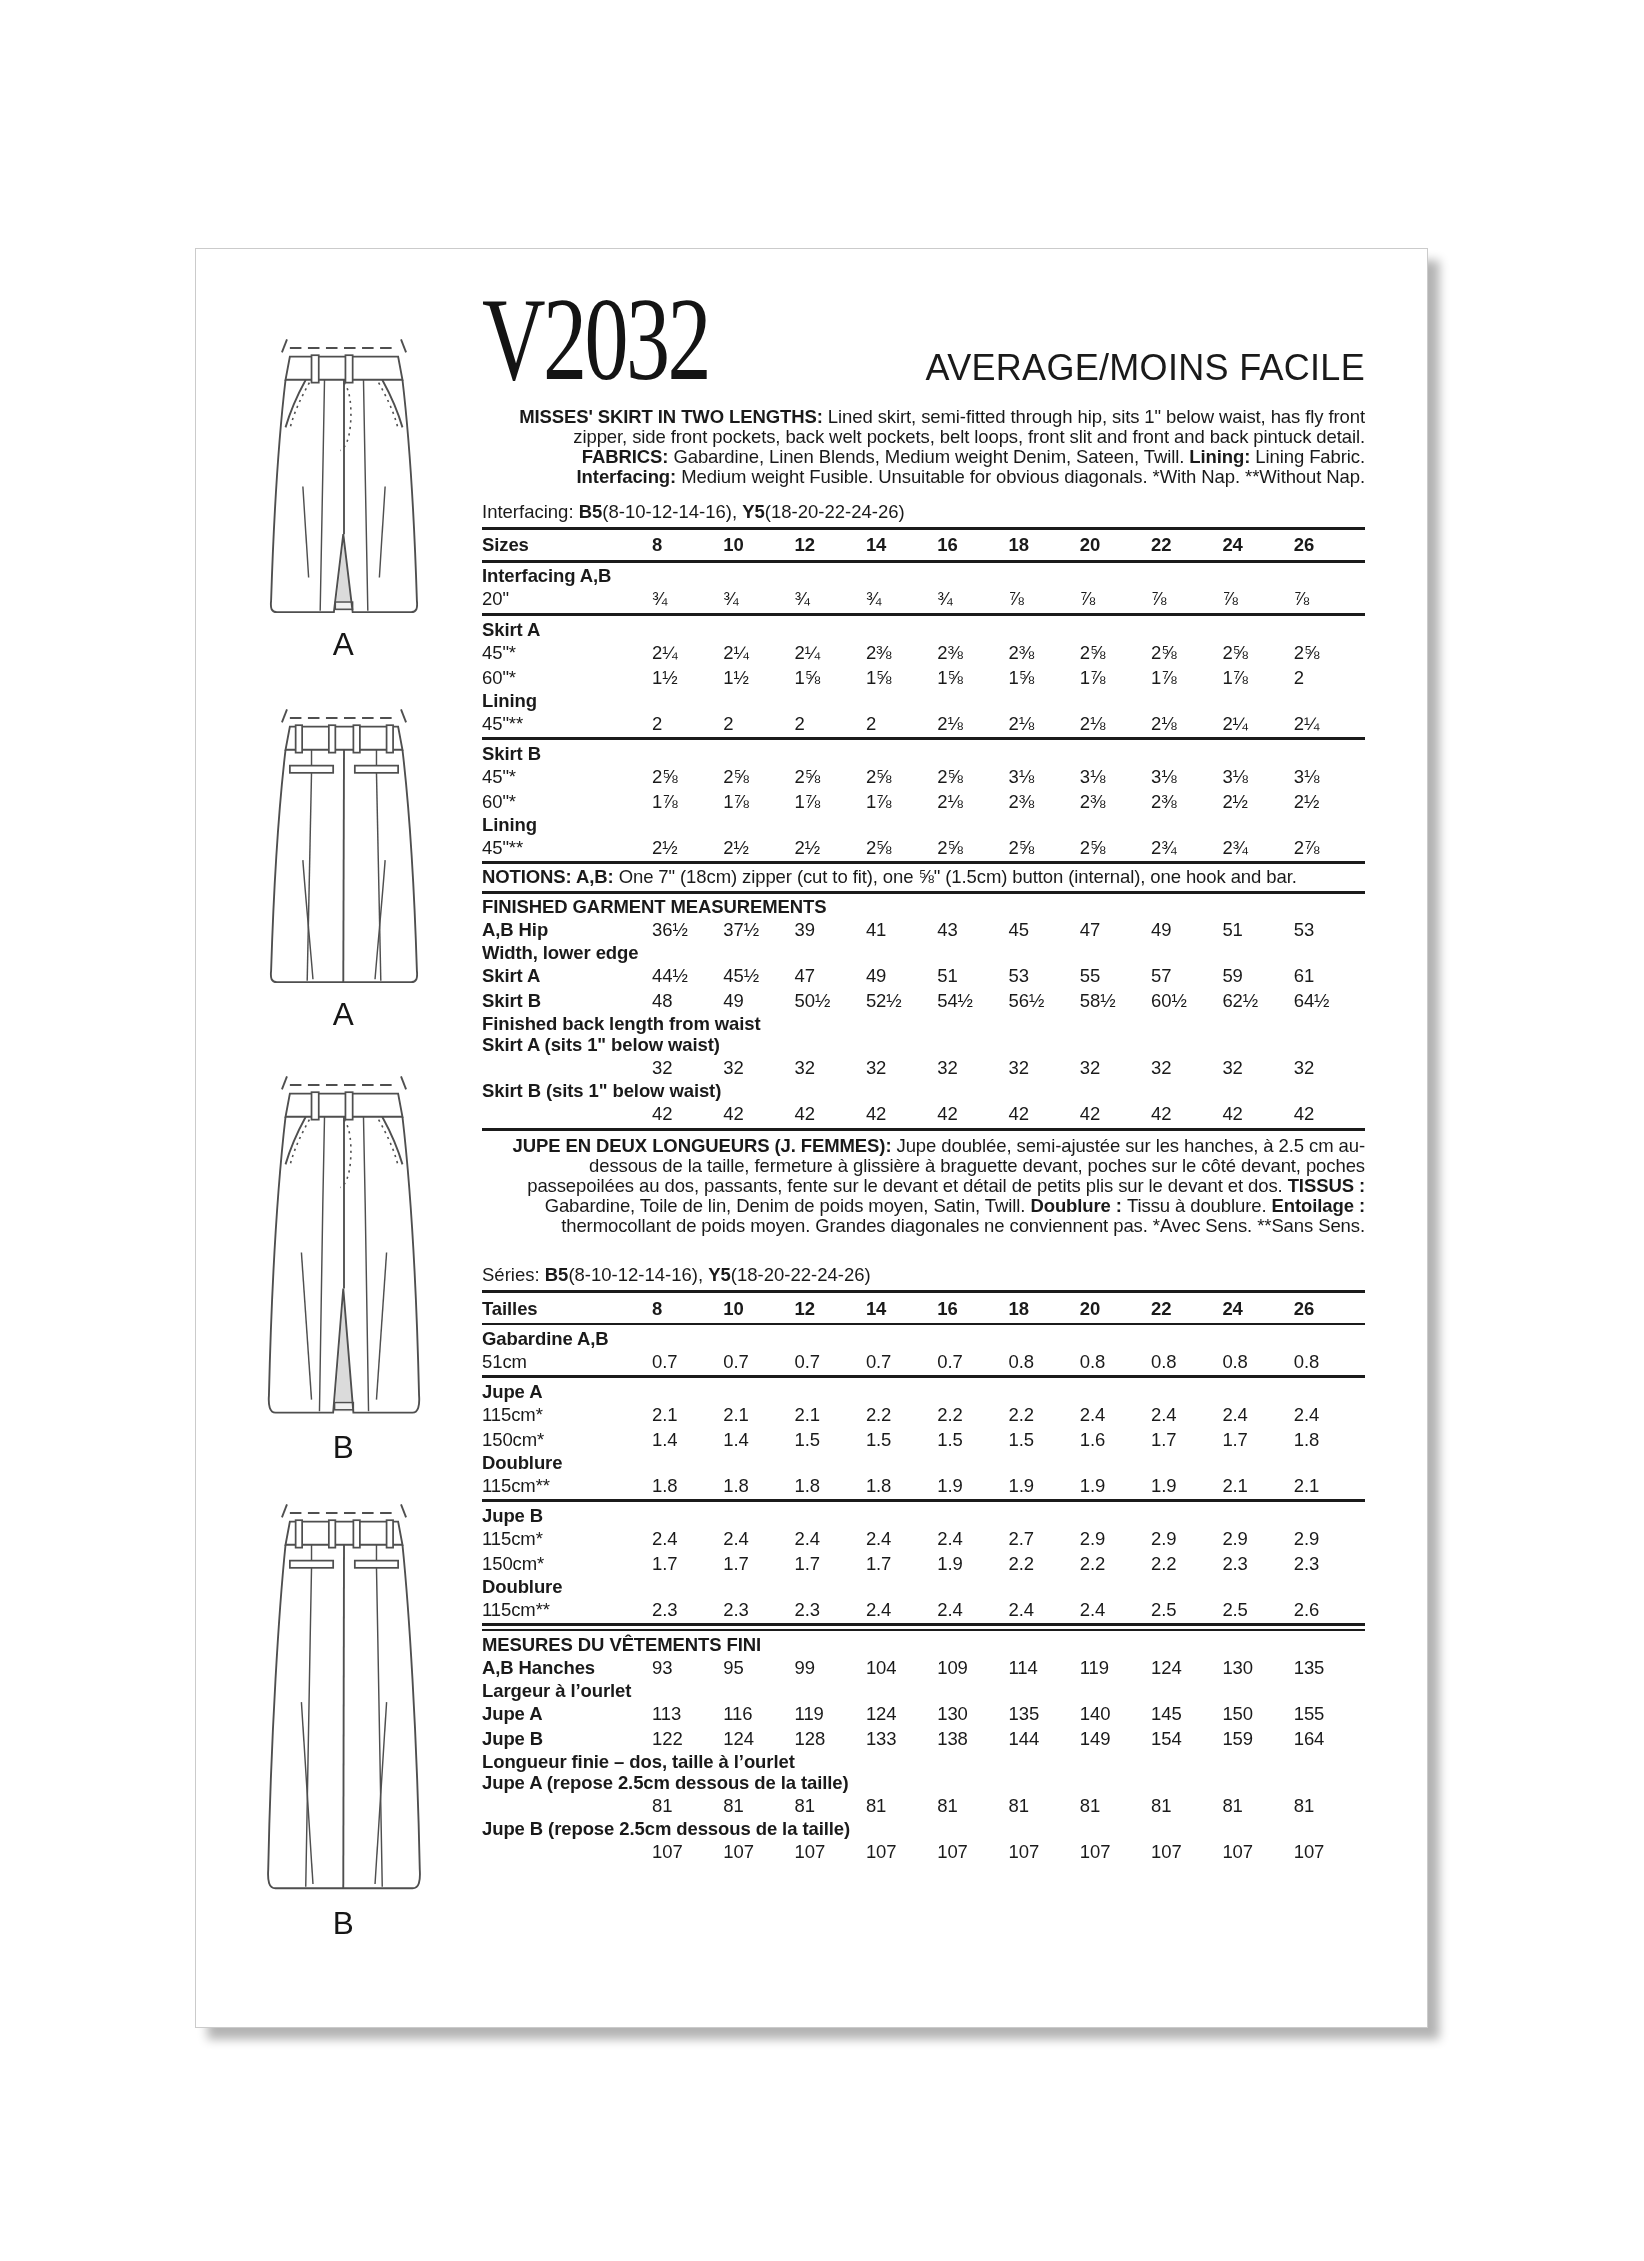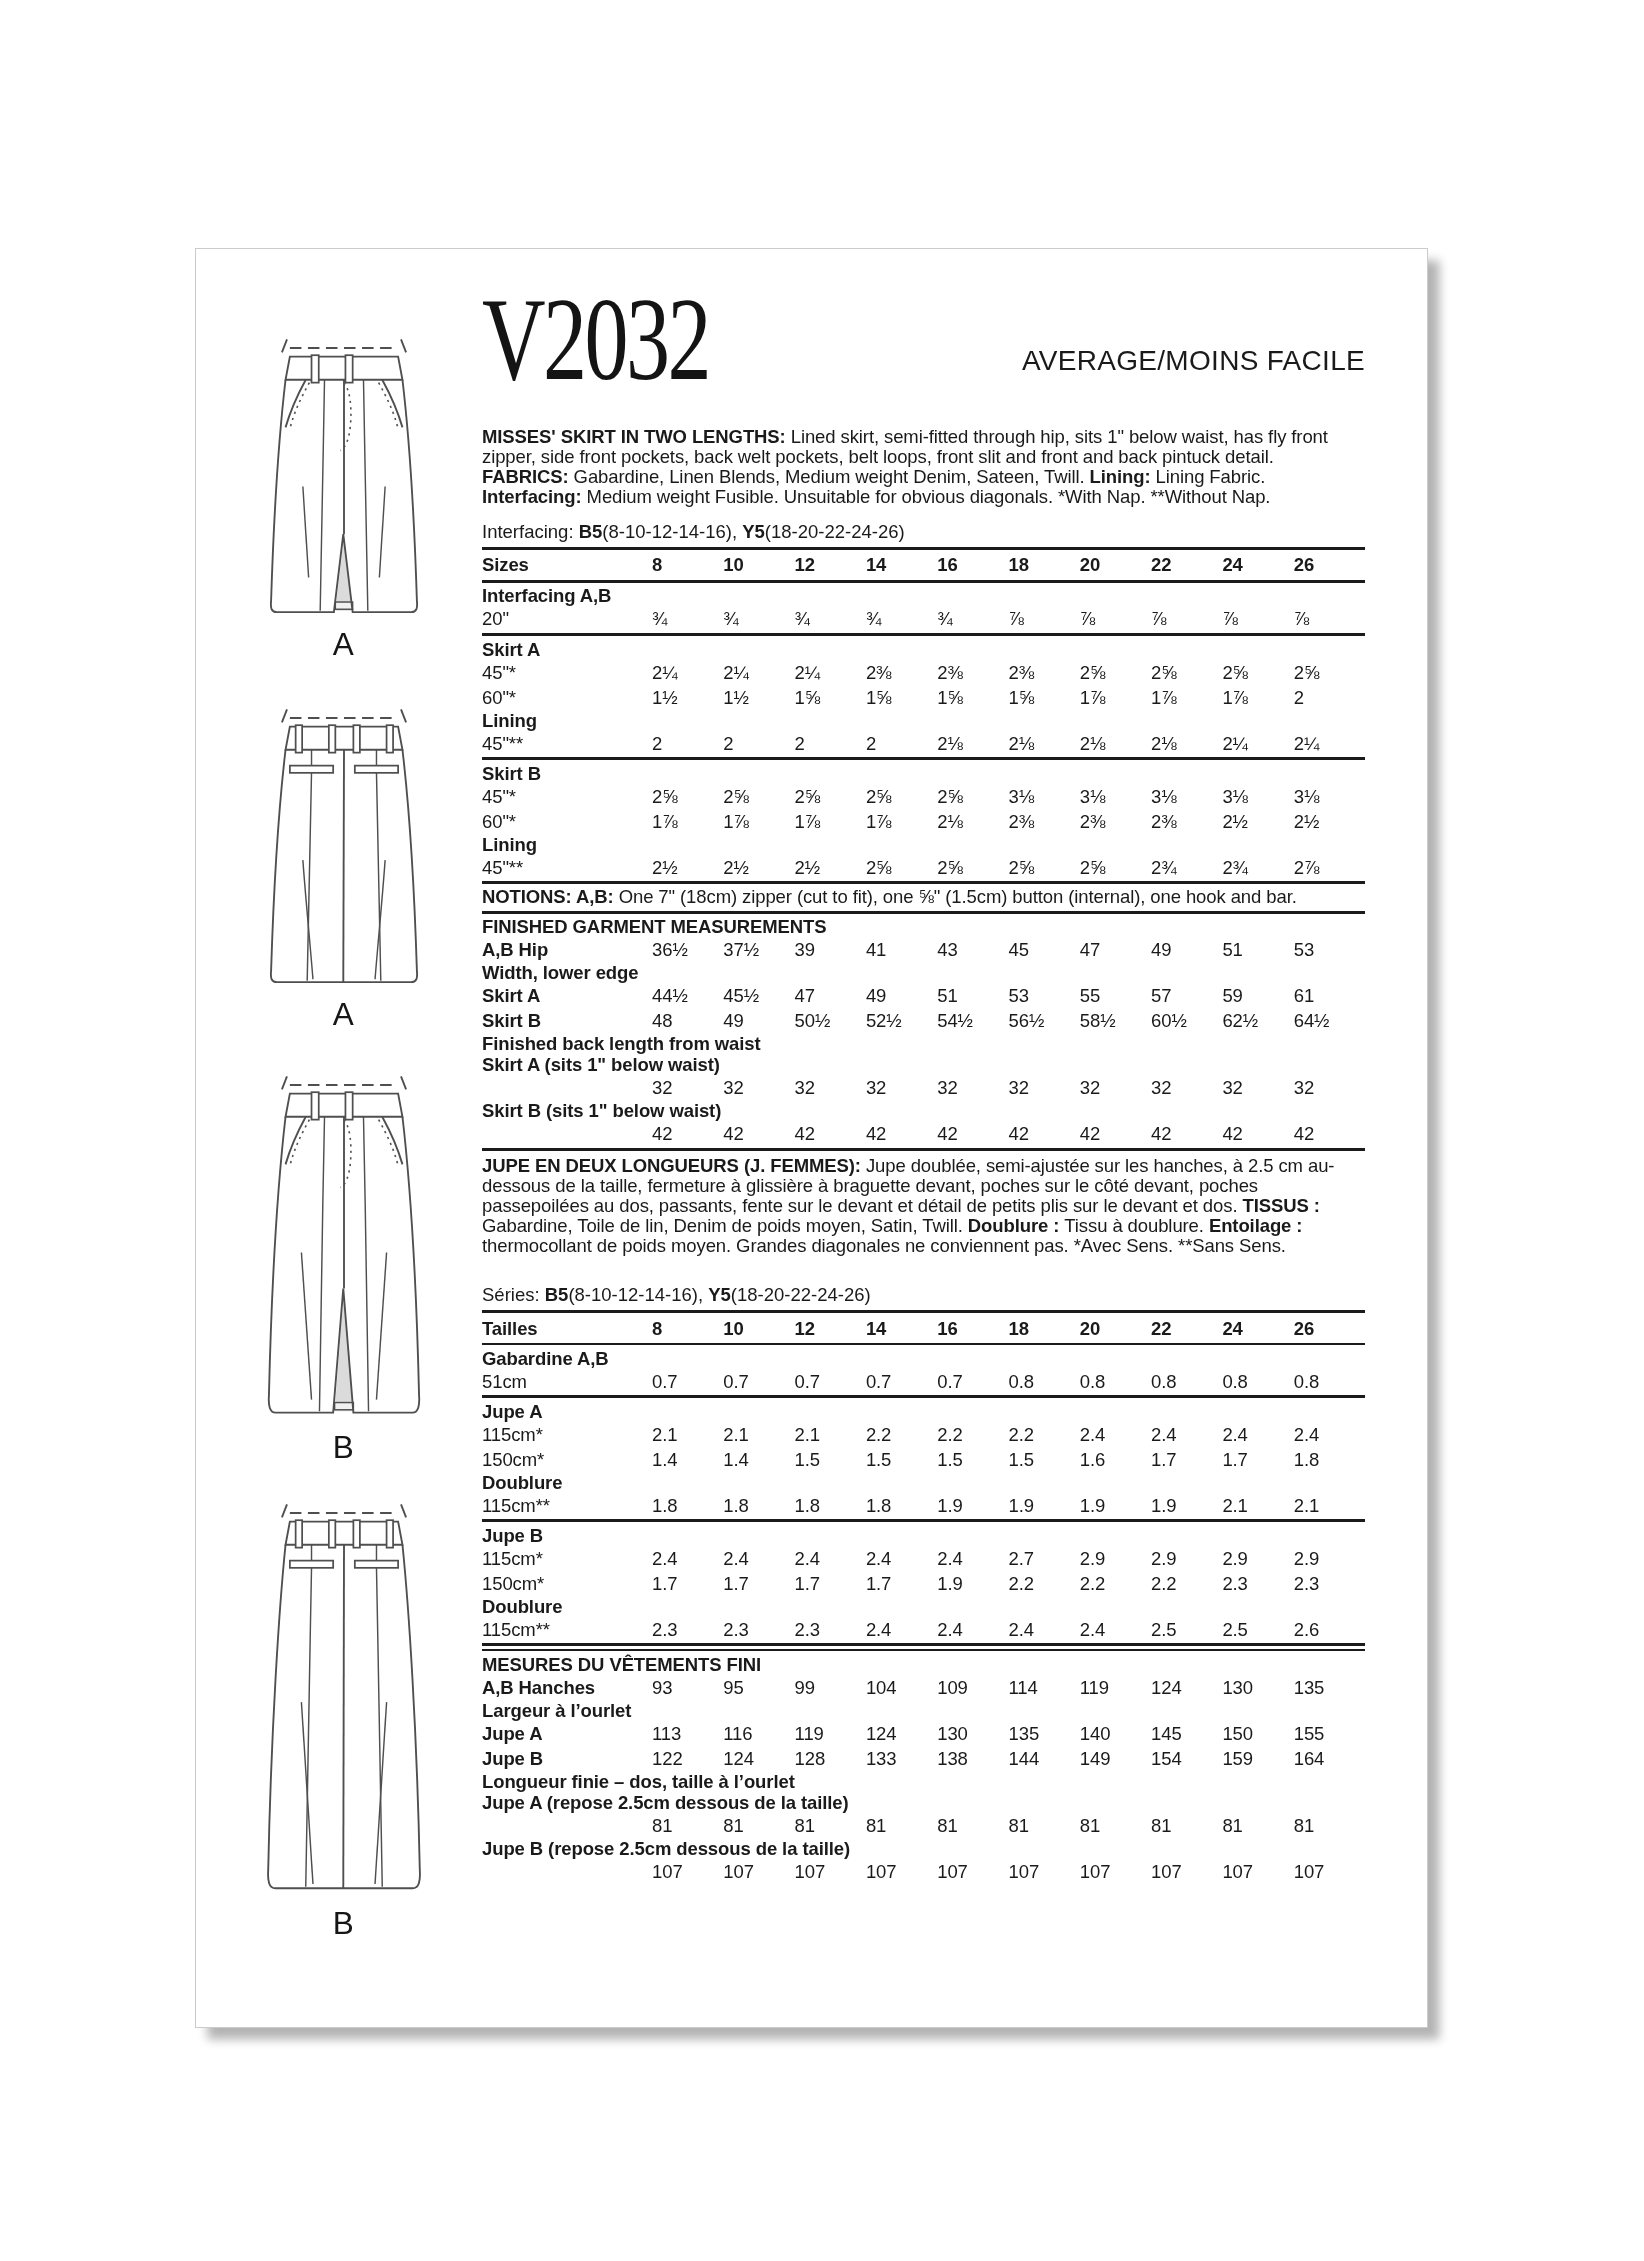--- a/index.html
+++ b/index.html
@@ -26,22 +26,22 @@
   .wfill{fill:#ffffff;stroke:#4f4f4f;stroke-width:2.4;}
   .slit{fill:#dbdbdb;stroke:none;}
   .vent{fill:#f1f1f1;stroke:#4f4f4f;stroke-width:2;}
   
   .content{position:absolute;left:286px;top:0;width:883px;}
   .hdr{display:flex;justify-content:space-between;align-items:flex-end;margin-top:37px;height:104px;}
   .pnum{
     font-family:"Liberation Serif","DejaVu Serif",serif;font-size:119px;line-height:.86;
     transform:scaleX(.74);transform-origin:left bottom;letter-spacing:-3.4px;color:#141414;
   }
-  .diff{font-size:28px;line-height:1;letter-spacing:0.3px;margin-bottom:15px;}
-  .desc{font-size:18.5px;line-height:20px;letter-spacing:-0.1px;margin:37px 0 0;}
+  .diff{font-size:36px;line-height:1;letter-spacing:0.3px;margin-bottom:4px;}
+  .desc{font-size:18.5px;line-height:20px;letter-spacing:-0.1px;margin:17px 0 0;text-align:right;}
   .comb{font-size:18.5px;line-height:20.6px;margin:15px 0 4.1px;}
   .fr{margin-top:5.5px;}
   .series{margin:29px 0 4.1px;}
   .b{font-weight:bold;}
   .tbl{width:100%;}
   .rl{border:none;border-top:3.4px solid #1b1b1b;margin:1.4px 0 2.7px;height:0;}
   .rl.rthin{border-top-width:2.1px;}
   .t-row{display:grid;grid-template-columns:170px repeat(10,1fr);font-size:18.5px;line-height:25px;min-height:25px;letter-spacing:-0.1px;}
   .t-row.hd{line-height:26px;min-height:26px;}
   .t-label{font-weight:bold;font-size:18.5px;line-height:21px;min-height:21px;letter-spacing:-0.1px;}

